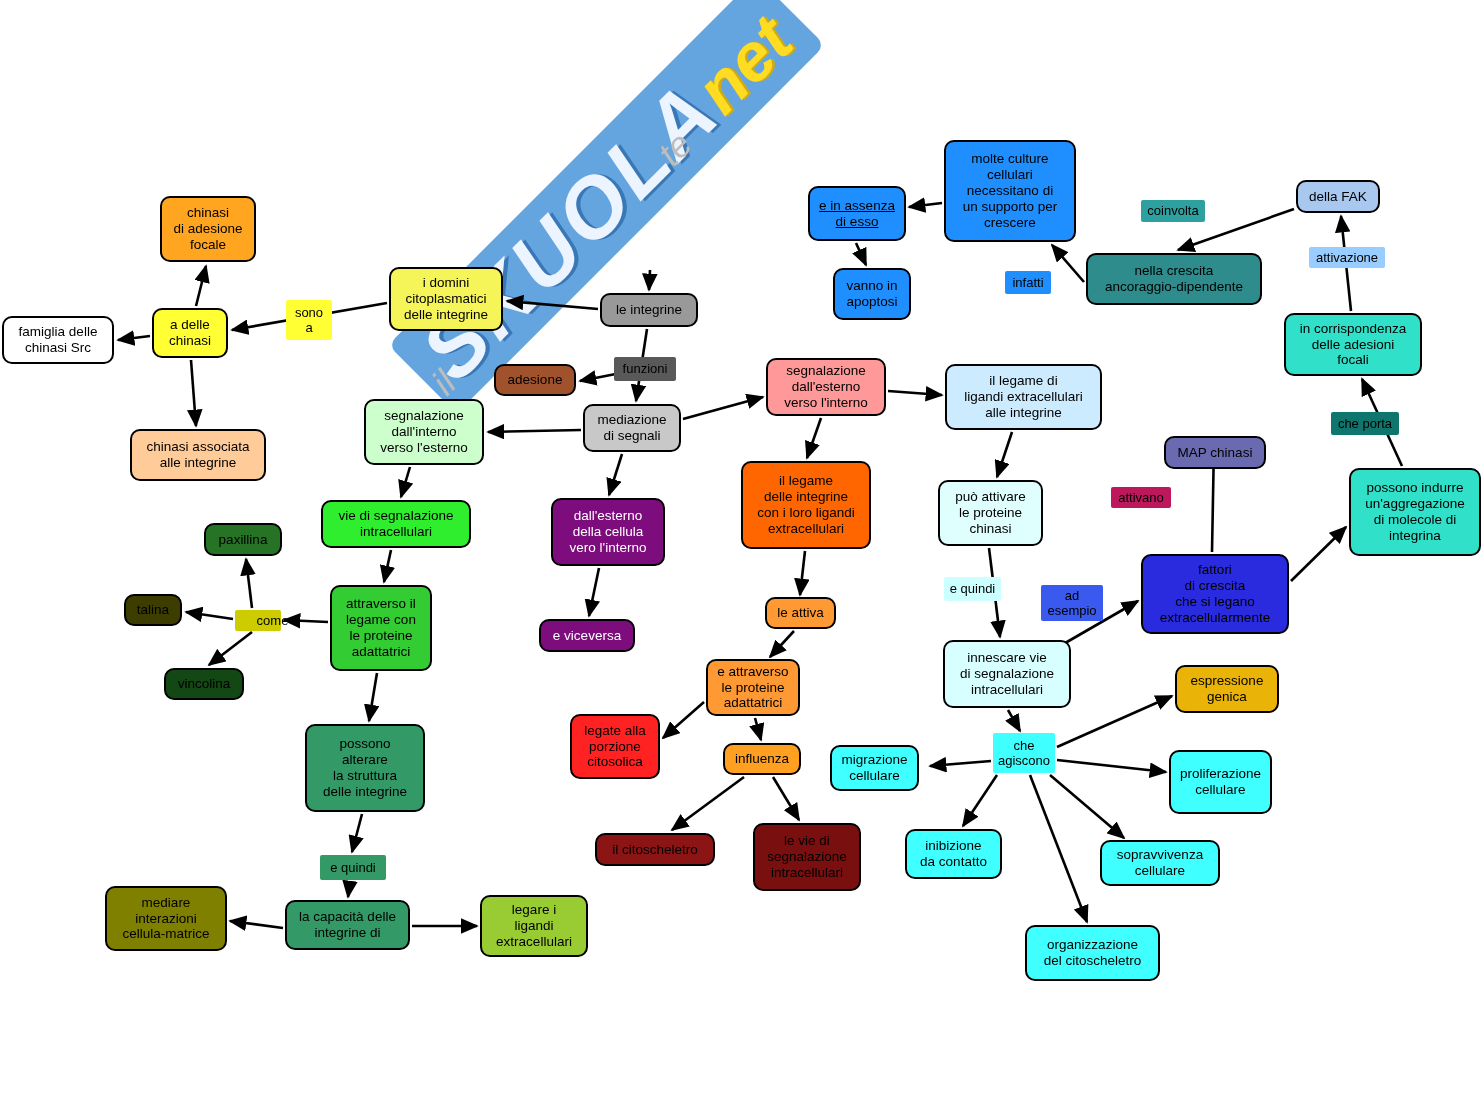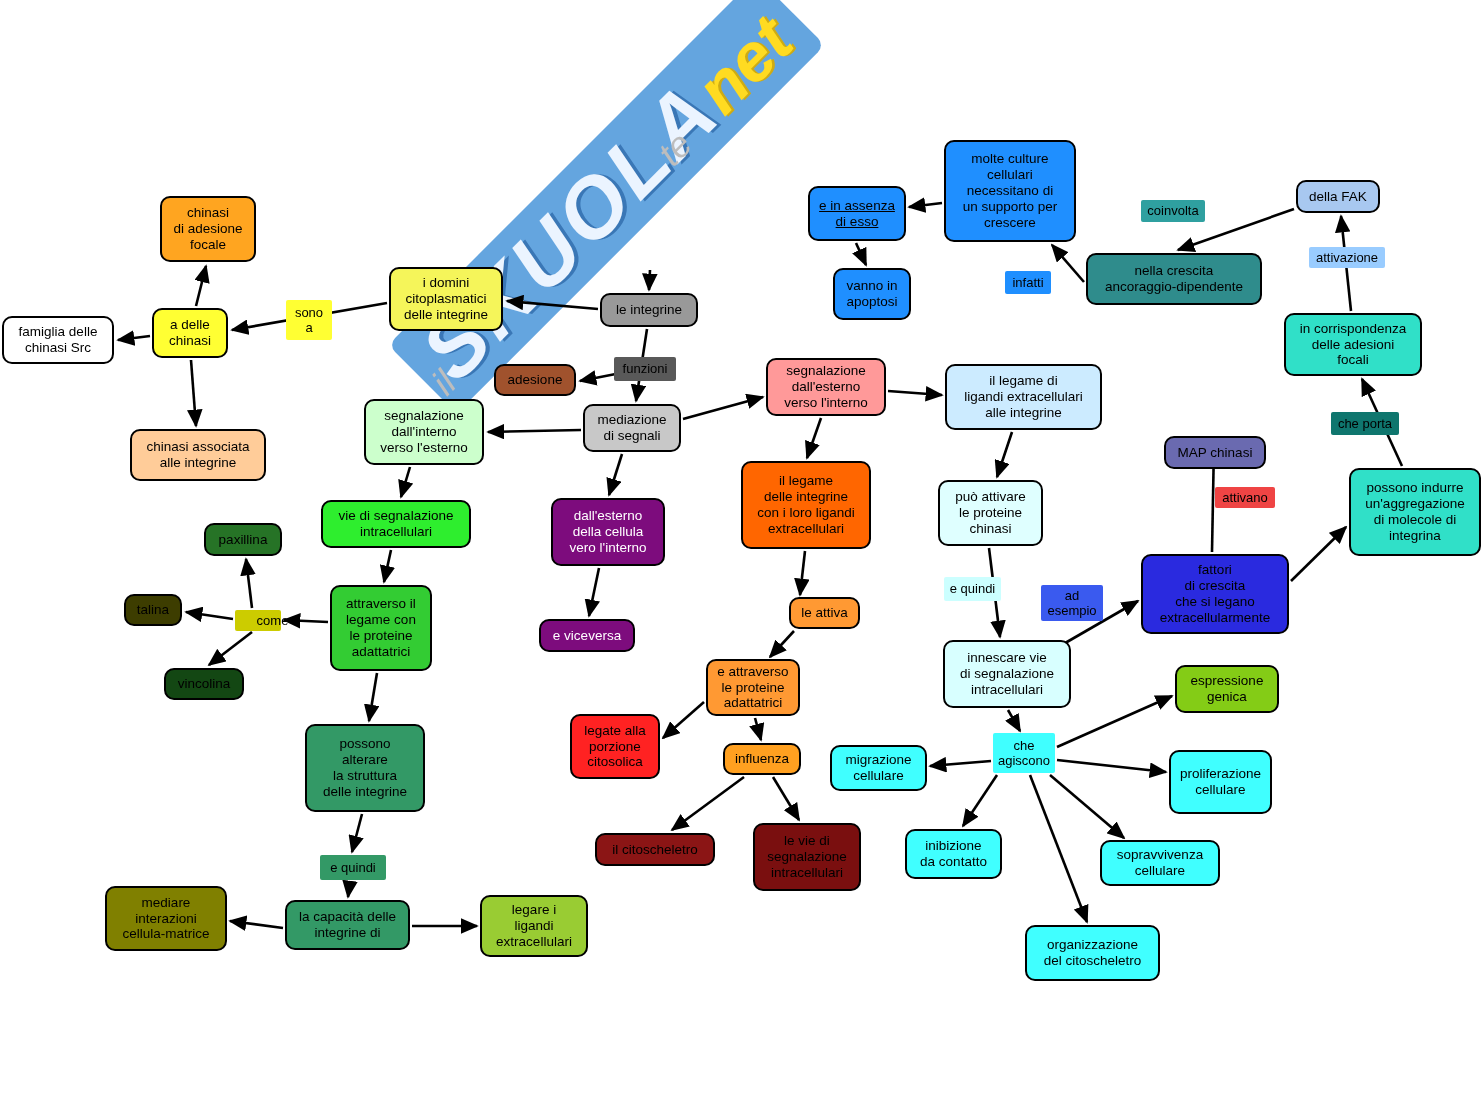--- a/index.html
+++ b/index.html
@@ -140,21 +140,21 @@
     <div class="node small" style="left: 1309px; top: 247px; width: 76px; height: 21px; background: rgb(153, 204, 255);">attivazione</div>
     <div class="node" style="left: 1284px; top: 313px; width: 138px; height: 63px; background: rgb(48, 224, 200);">in corrispondenza
 delle adesioni
 focali</div>
     <div class="node small" style="left: 1331px; top: 412px; width: 68px; height: 23px; background: #0f766e;">che porta</div>
     <div class="node" style="left: 1164px; top: 408px; width: 102px; height: 33px; background: rgb(106, 106, 176); margin-top: 28px;">MAP chinasi</div>
     <div class="node" style="left: 1349px; top: 468px; width: 132px; height: 88px; background: rgb(48, 224, 200);">possono indurre
 un'aggregazione
 di molecole di
 integrina</div>
-    <div class="node small" style="left: 1215px; top: 487px; width: 60px; height: 21px; background: #ef4444;">attivano</div>
+    <div class="node small" style="left: 1111px; top: 487px; width: 60px; height: 21px; background: #be185d;">attivano</div>
     <div class="node" style="left: 741px; top: 461px; width: 130px; height: 88px; background: rgb(255, 102, 0);">il legame
 delle integrine
 con i loro ligandi
 extracellulari</div>
     <div class="node" style="left: 938px; top: 480px; width: 105px; height: 66px; background: rgb(223, 255, 255);">può attivare
 le proteine
 chinasi</div>
     <div class="node" style="left: 551px; top: 498px; width: 114px; height: 68px; background: rgb(125, 12, 125); color: rgb(255, 255, 255);">dall'esterno
 della cellula
 vero l'interno</div>
@@ -169,40 +169,40 @@
 extracellularmente</div>
     <div class="node" style="left: 204px; top: 523px; width: 78px; height: 33px; background: rgb(38, 115, 38);">paxillina</div>
     <div class="node" style="left: 124px; top: 594px; width: 58px; height: 32px; background: rgb(61, 61, 0);">talina</div>
     <div class="node small" style="left: 235px; top: 610px; width: 46px; height: 21px; background: rgb(204, 204, 0); padding-left: 32px;">come</div>
     <div class="node" style="left: 164px; top: 668px; width: 80px; height: 32px; background: rgb(19, 71, 19);">vincolina</div>
     <div class="node" style="left: 330px; top: 585px; width: 102px; height: 86px; background: rgb(51, 204, 51);">attraverso il
 legame con
 le proteine
 adattatrici</div>
     <div class="node" style="left: 539px; top: 619px; width: 96px; height: 33px; background: rgb(125, 12, 125); color: rgb(255, 255, 255);">e viceversa</div>
-    <div class="node" style="left: 765px; top: 597px; width: 71px; height: 32px; background: rgb(255, 153, 51); margin-left: 24px;">le attiva</div>
+    <div class="node" style="left: 765px; top: 597px; width: 71px; height: 32px; background: rgb(255, 153, 51);">le attiva</div>
     <div class="node" style="left: 943px; top: 640px; width: 128px; height: 68px; background: rgb(216, 255, 255);">innescare vie
 di segnalazione
 intracellulari</div>
     <div class="node" style="left: 706px; top: 659px; width: 94px; height: 57px; background: rgb(255, 153, 51);">e attraverso
 le proteine
 adattatrici</div>
     <div class="node" style="left: 305px; top: 724px; width: 120px; height: 88px; background: rgb(51, 153, 102);">possono
 alterare
 la struttura
 delle integrine</div>
     <div class="node" style="left: 570px; top: 714px; width: 90px; height: 65px; background: rgb(255, 34, 34);">legate alla
 porzione
 citosolica</div>
     <div class="node" style="left: 723px; top: 743px; width: 78px; height: 32px; background: rgb(255, 160, 32);">influenza</div>
     <div class="node small" style="left: 993px; top: 733px; width: 62px; height: 40px; background: rgb(64, 255, 255);">che
 agiscono</div>
-    <div class="node" style="left: 830px; top: 745px; width: 97px; height: 46px; background: rgb(64, 255, 255); text-align: center;">migrazione
+    <div class="node" style="left: 830px; top: 745px; width: 89px; height: 46px; background: rgb(64, 255, 255); text-align: center;">migrazione
 cellulare</div>
-    <div class="node" style="left: 1175px; top: 665px; width: 104px; height: 48px; background: #84cc16;">espressione
+    <div class="node" style="left: 1175px; top: 665px; width: 104px; height: 48px; background: #eab308;">espressione
 genica</div>
     <div class="node" style="left: 1169px; top: 750px; width: 103px; height: 64px; background: rgb(64, 255, 255);">proliferazione
 cellulare</div>
     <div class="node" style="left: 595px; top: 833px; width: 120px; height: 33px; background: rgb(139, 21, 21);">il citoscheletro</div>
     <div class="node" style="left: 753px; top: 823px; width: 108px; height: 68px; background: rgb(122, 15, 15);">le vie di
 segnalazione
 intracellulari</div>
     <div class="node" style="left: 905px; top: 829px; width: 97px; height: 50px; background: rgb(64, 255, 255);">inibizione
 da contatto</div>
     <div class="node" style="left: 1100px; top: 840px; width: 120px; height: 46px; background: rgb(64, 255, 255);">sopravvivenza

